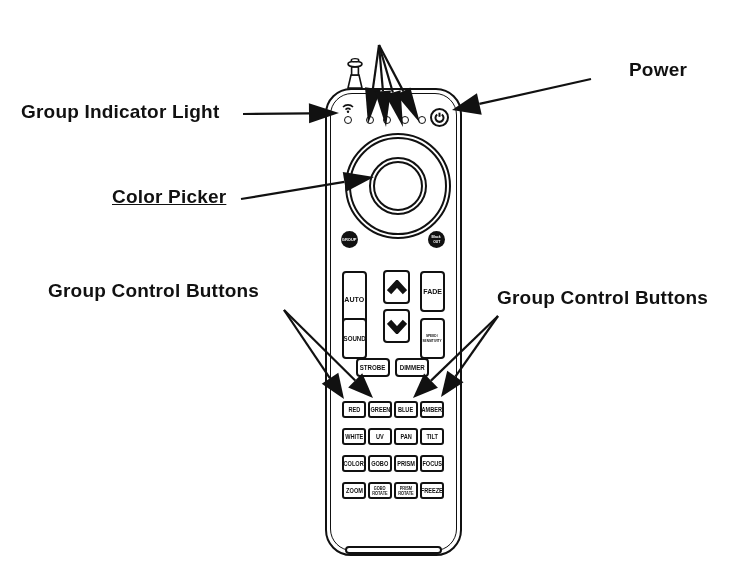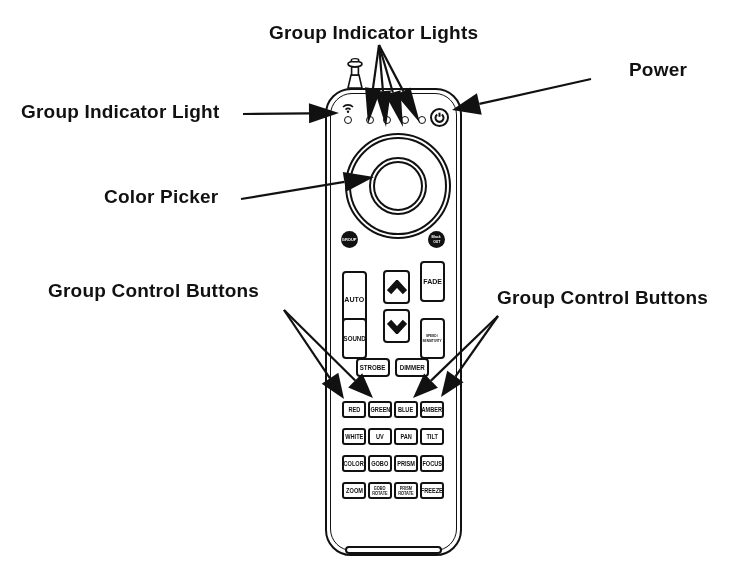--- a/index.html
+++ b/index.html
@@ -37,24 +37,23 @@
   .cell span.sub{font-size:5px;transform:scale(.78,.9);line-height:1;}
   .bottom-bar{position:absolute;left:18px;top:456px;width:97px;height:8px;border:2px solid #111;
               border-radius:4px;box-sizing:border-box;background:#fff;}
   .arrows{position:absolute;left:0;top:0;z-index:10;pointer-events:none;}
 </style>
 </head>
 <body>
 
 <div class="canvas">
 
-  <div class="label" style="left:269px;top:22px;">Group Indicator Lights</div>
   <div class="label" style="left:593px;top:59px;margin-left:36px;">Power</div>
   <div class="label" style="left:21px;top:101px;">Group Indicator Light</div>
-  <div class="label" style="left:104px;top:186px;">Color Picker</div>
+  <div class="label" style="left:112px;top:186px;text-decoration:underline;">Color Picker</div>
   <div class="label" style="left:48px;top:280px;">Group Control Buttons</div>
   <div class="label" style="left:497px;top:287px;">Group Control Buttons</div>
 
   <svg class="antenna" width="24" height="32" viewBox="0 0 24 32">
     <path d="M5 31 L19 31 L16 18 L8 18 Z" fill="#fff" stroke="#111" stroke-width="1.6"></path>
     <rect x="8.6" y="10" width="6.8" height="8" fill="#fff" stroke="#111" stroke-width="1.6"></rect>
     <ellipse cx="12" cy="7" rx="7" ry="2.8" fill="#fff" stroke="#111" stroke-width="1.6"></ellipse>
     <ellipse cx="12" cy="3.2" rx="3.8" ry="1.6" fill="#fff" stroke="#111" stroke-width="1.4"></ellipse>
   </svg>
 
@@ -92,21 +91,21 @@
     </div>
 
     <div class="btn fs8" style="left:15px;top:181px;width:25px;height:58px;">
       <span>AUTO</span>
     </div>
     <div class="btn" style="left:56px;top:180px;width:27px;height:34px;">
       <svg width="20" height="15" viewBox="0 0 30 22">
         <polyline points="3,18 15,5 27,18" fill="none" stroke="#111" stroke-width="9"></polyline>
       </svg>
     </div>
-    <div class="btn fs8" style="left:93px;top:171px;width:25px;height:41px;">
+    <div class="btn fs8" style="left:93px;top:181px;width:25px;height:41px;">
       <span>FADE</span>
     </div>
     <div class="btn fs7" style="left:15px;top:228px;width:25px;height:41px;">
       <span>SOUND</span>
     </div>
     <div class="btn" style="left:56px;top:219px;width:27px;height:34px;">
       <svg width="20" height="15" viewBox="0 0 30 22">
         <polyline points="3,4 15,17 27,4" fill="none" stroke="#111" stroke-width="9"></polyline>
       </svg>
     </div>

